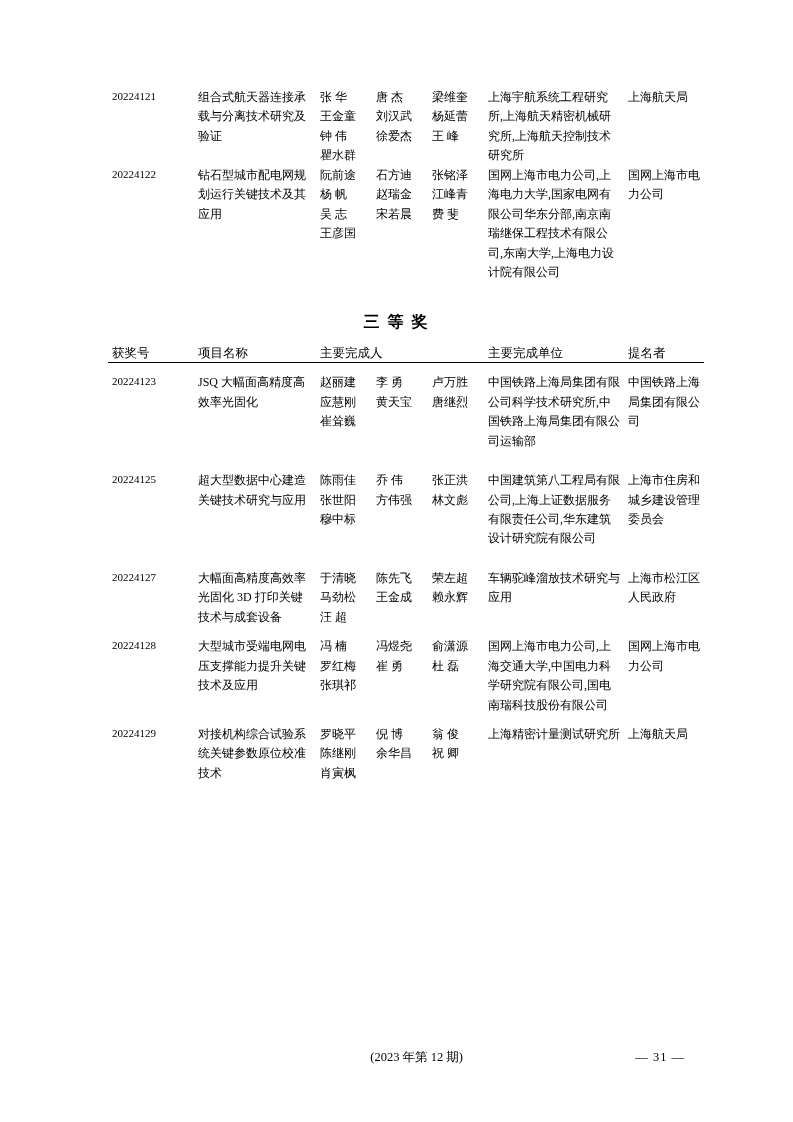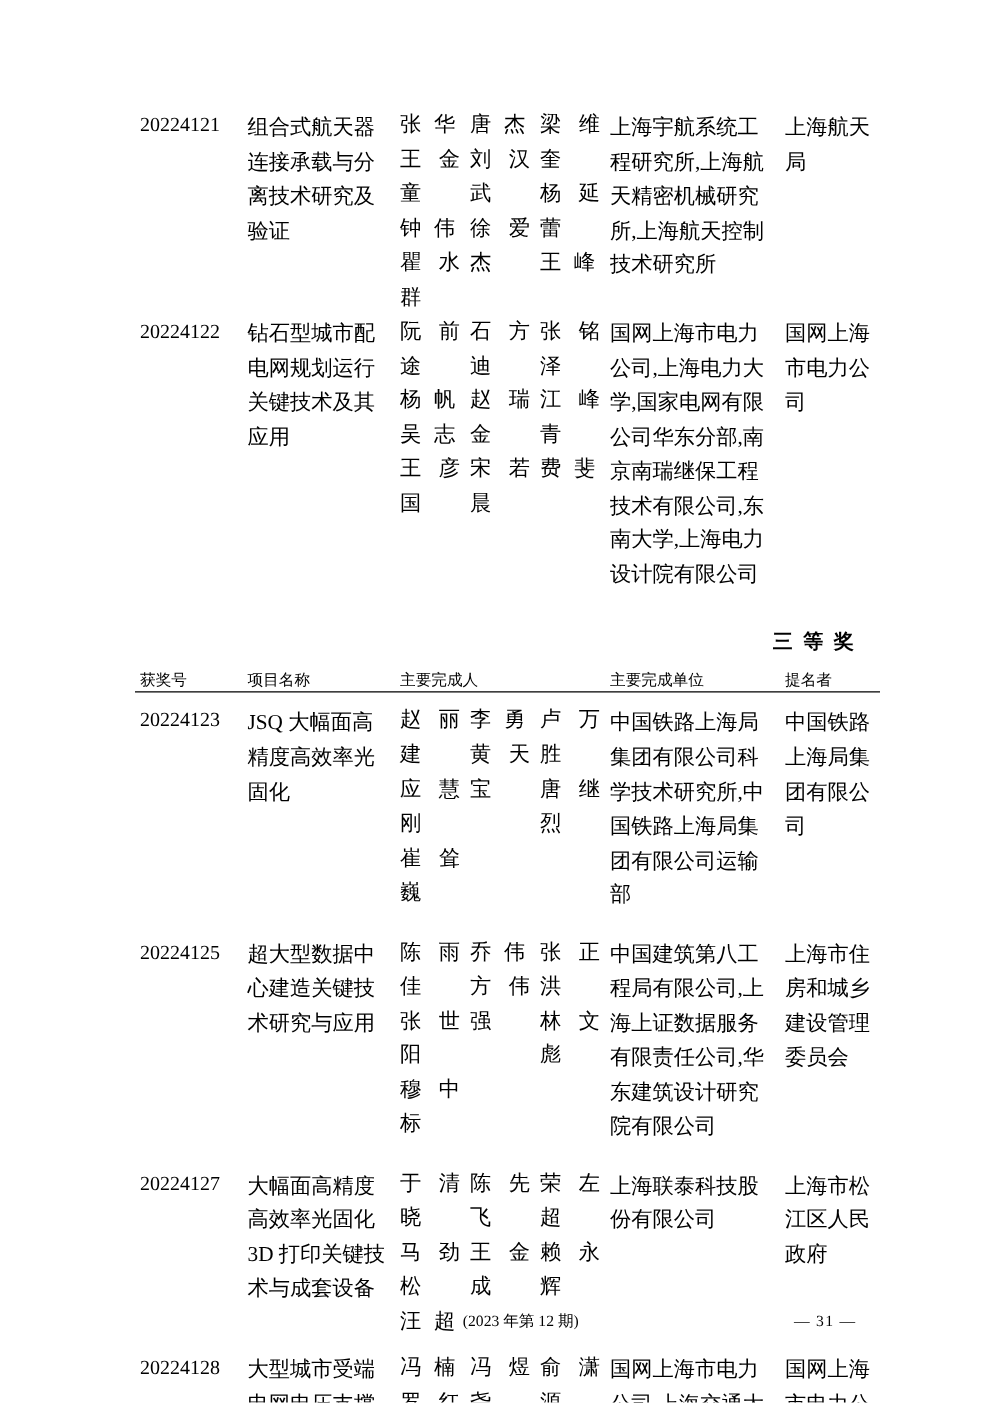--- a/index.html
+++ b/index.html
@@ -39,53 +39,52 @@
   
   col.c-id      { width: 86px; }
   col.c-proj    { width: 122px; }
   col.c-p1      { width: 56px; }
   col.c-p2      { width: 56px; }
   col.c-p3      { width: 56px; }
   col.c-unit    { width: 140px; }
   col.c-nom     { width: 80px; }
 
   .cell {
-    font-size: 17px;
+    font-size: 12px;
     line-height: 1.62;
   }
   .id-cell {
-    font-size: 16px;
+    font-size: 11px;
     line-height: 1.62;
     white-space: nowrap;
   }
   
   .just {
     text-align: justify;
     text-justify: inter-character;
   }
   .names {
     text-align: justify;
     text-justify: inter-character;
-    font-family: Liberation Mono, monospace;
   }
   .names div {
     text-align: justify;
     text-justify: inter-character;
   }
 
   .row-gap td { height: 10px; font-size: 0; line-height: 0; padding: 0; }
 
   
   .section-title {
-    text-align: right;
+    text-align: center;
     font-size: 16px;
     font-weight: bold;
     letter-spacing: 2px;
     margin: 30px 0 12px 0;
-    font-family: Liberation Sans, sans-serif;
+    font-family: Liberation Serif, serif;
   }
 
   
   .hdr td {
     text-align: center;
     font-size: 12.5px;
     padding-bottom: 3px;
   }
   .hdr .hdr-cell {
     font-weight: normal;
@@ -276,21 +275,21 @@
           <div>汪 超</div>
         </td>
         <td class="cell names">
           <div>陈先飞</div>
           <div>王金成</div>
         </td>
         <td class="cell names">
           <div>荣左超</div>
           <div>赖永辉</div>
         </td>
-        <td class="cell just">上海联泰科技股份有限公司</td>
+        <td class="cell just">车辆驼峰溜放技术研究与应用</td>
         <td class="cell just">上海市松江区人民政府</td>
       </tr>
       <tr class="row-gap">
           <td colspan="7"></td>
         </tr>
 
       <tr>
         <td class="id-cell">20224128</td>
         <td class="cell just">大型城市受端电网电压支撑能力提升关键技术及应用</td>
         <td class="cell names">
@@ -306,20 +305,39 @@
           <div>俞潇源</div>
           <div>杜 磊</div>
         </td>
         <td class="cell just">国网上海市电力公司,上海交通大学,中国电力科学研究院有限公司,国电南瑞科技股份有限公司</td>
         <td class="cell just">国网上海市电力公司</td>
       </tr>
       <tr class="row-gap">
           <td colspan="7"></td>
         </tr>
 
+      <tr>
+        <td class="id-cell">20224129</td>
+        <td class="cell just">对接机构综合试验系统关键参数原位校准技术</td>
+        <td class="cell names">
+          <div>罗晓平</div>
+          <div>陈继刚</div>
+          <div>肖寅枫</div>
+        </td>
+        <td class="cell names">
+          <div>倪 博</div>
+          <div>余华昌</div>
+        </td>
+        <td class="cell names">
+          <div>翁 俊</div>
+          <div>祝 卿</div>
+        </td>
+        <td class="cell just">上海精密计量测试研究所</td>
+        <td class="cell just">上海航天局</td>
+      </tr>
       <tr class="row-gap">
           <td colspan="7"></td>
         </tr>
 
     </tbody>
   </table>
 
   <div class="footer">
     <div class="center">(2023 年第 12 期)</div>
     <div class="pageno">— 31 —</div>

